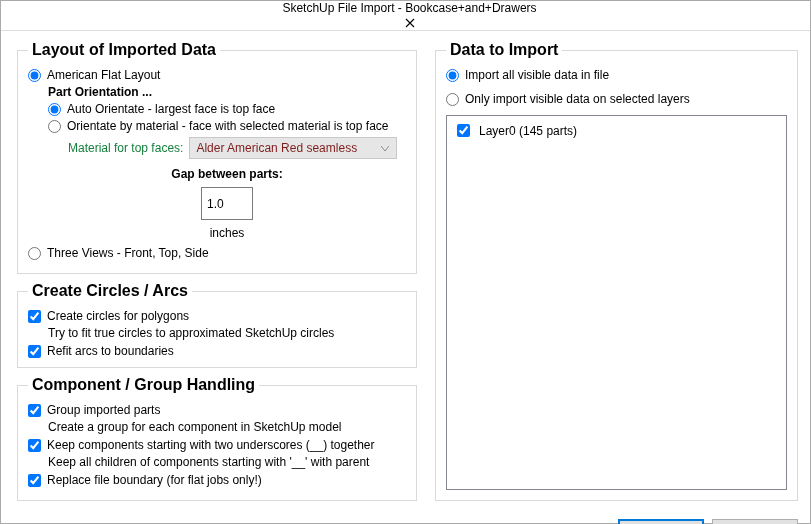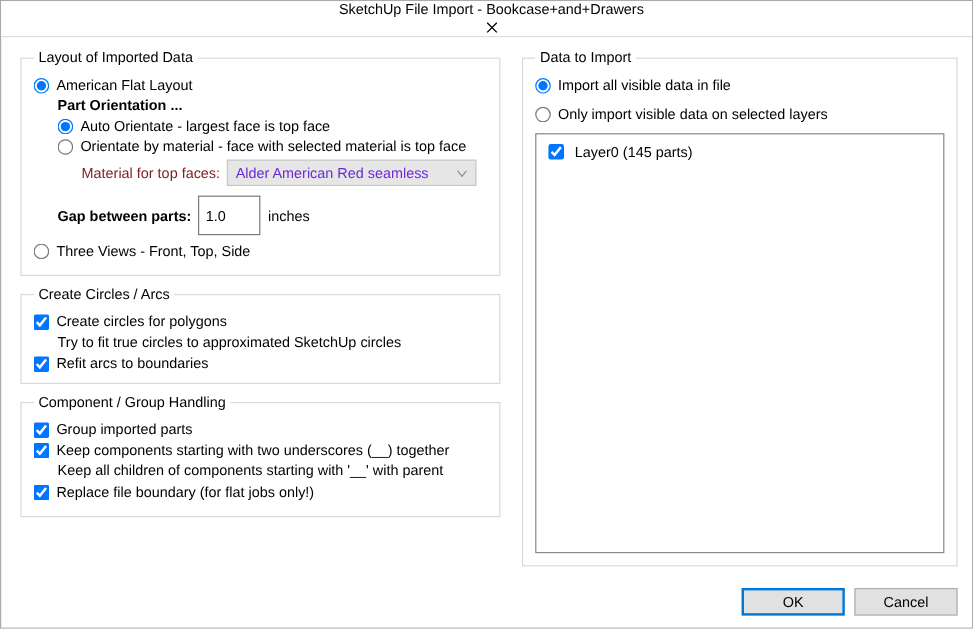--- a/index.html
+++ b/index.html
@@ -45,43 +45,43 @@
   .left-col { flex: 0 0 400px; display:flex; flex-direction:column; }
   .right-col { flex: 1; display:flex; flex-direction:column; }
   fieldset {
     border: 1px solid #d9d9d9;
     margin: 0 0 8px 0;
     padding: 6px 10px 10px 10px;
   }
   fieldset.tight { padding-bottom: 6px; }
   legend {
     padding: 0 4px;
-    font-weight: normal;
-    font-size: 12px;
+    font-weight: bold;
+    font-size: 16px;
   }
   .row { display:flex; align-items:center; gap:6px; }
   .indent1 { padding-left: 20px; }
   .indent2 { padding-left: 40px; }
   .radio, .check {
     display:flex; align-items:flex-start; gap:6px;
     margin: 3px 0;
     cursor: default;
   }
   .radio input, .check input { margin: 1px 0 0 0; }
   .bold { font-weight: bold; }
   .hint {
     color: #000;
     margin: 2px 0 4px 20px;
     font-size: 12px;
   }
-  .disabled-label { color: #7f1d1d; }
+  .disabled-label { color: #15803d; }
   .combo {
     border: 1px solid #c8c8c8;
     background: #e6e6e6;
-    color: #6d28d9;
+    color: #7f1d1d;
     height: 22px;
     width: 208px;
     padding: 2px 20px 2px 6px;
     position: relative;
     display:flex; align-items:center;
   }
   .combo .chev {
     position:absolute; right:4px; top:4px;
     width:14px; height:14px; display:flex; align-items:center; justify-content:center;
   }
@@ -119,21 +119,21 @@
     font-size: 12px;
     cursor: default;
   }
   button.btn.primary {
     border: 2px solid #0078d7;
   }
   .spacer-v { height:4px; }
   .data-right-fieldset { flex:1; display:flex; flex-direction:column; }
   .data-right-fieldset .layers-box { margin-top:6px; }
   .mat-row { margin-top:4px; margin-bottom:8px; }
-  .gap-row { margin: 0 0 6px 0; }
+  .gap-row { margin: 0 0 6px 0; flex-direction: column; }
 </style>
 </head>
 <body>
 
 <div class="window">
   <div class="titlebar">
     <div class="title">SketchUp File Import - Bookcase+and+Drawers</div>
     <div class="close" title="Close">
       <svg width="10" height="10" viewBox="0 0 10 10">
           <path d="M1 1 L9 9 M9 1 L1 9" stroke="#000" stroke-width="1.1" fill="none"></path>
@@ -204,20 +204,21 @@
         </label>
       </fieldset>
 
       <fieldset>
         <legend>Component / Group Handling</legend>
 
         <label class="check">
           <input type="checkbox" checked="" style="">
           <span>Group imported parts</span>
         </label>
+        <div class="hint" style="margin-top:0">Create a group for each component in SketchUp model</div>
 
         <label class="check">
           <input type="checkbox" checked="" style="">
           <span>Keep components starting with two underscores (__) together</span>
         </label>
         <div class="hint" style="margin-top:0">Keep all children of components starting with '__' with parent</div>
 
         <label class="check">
           <input type="checkbox" checked="" style="">
           <span>Replace file boundary (for flat jobs only!)</span>

